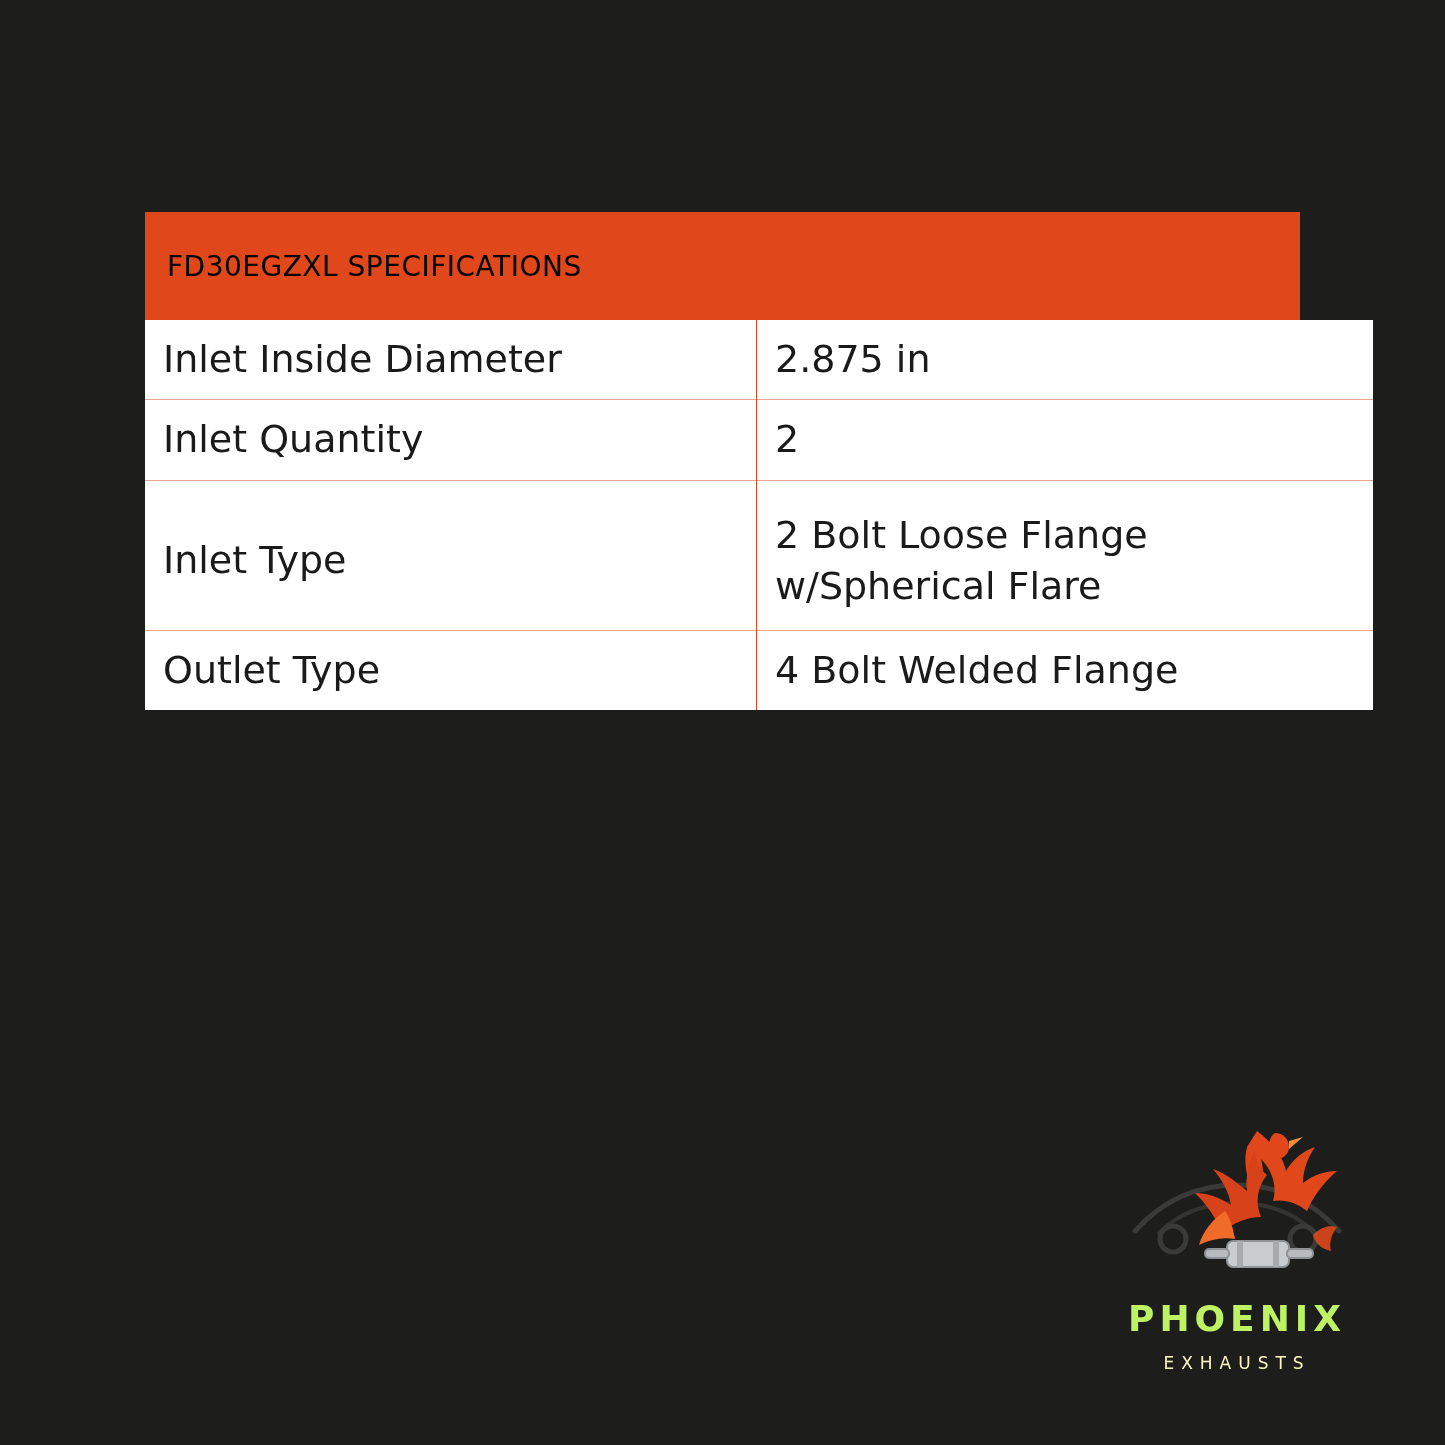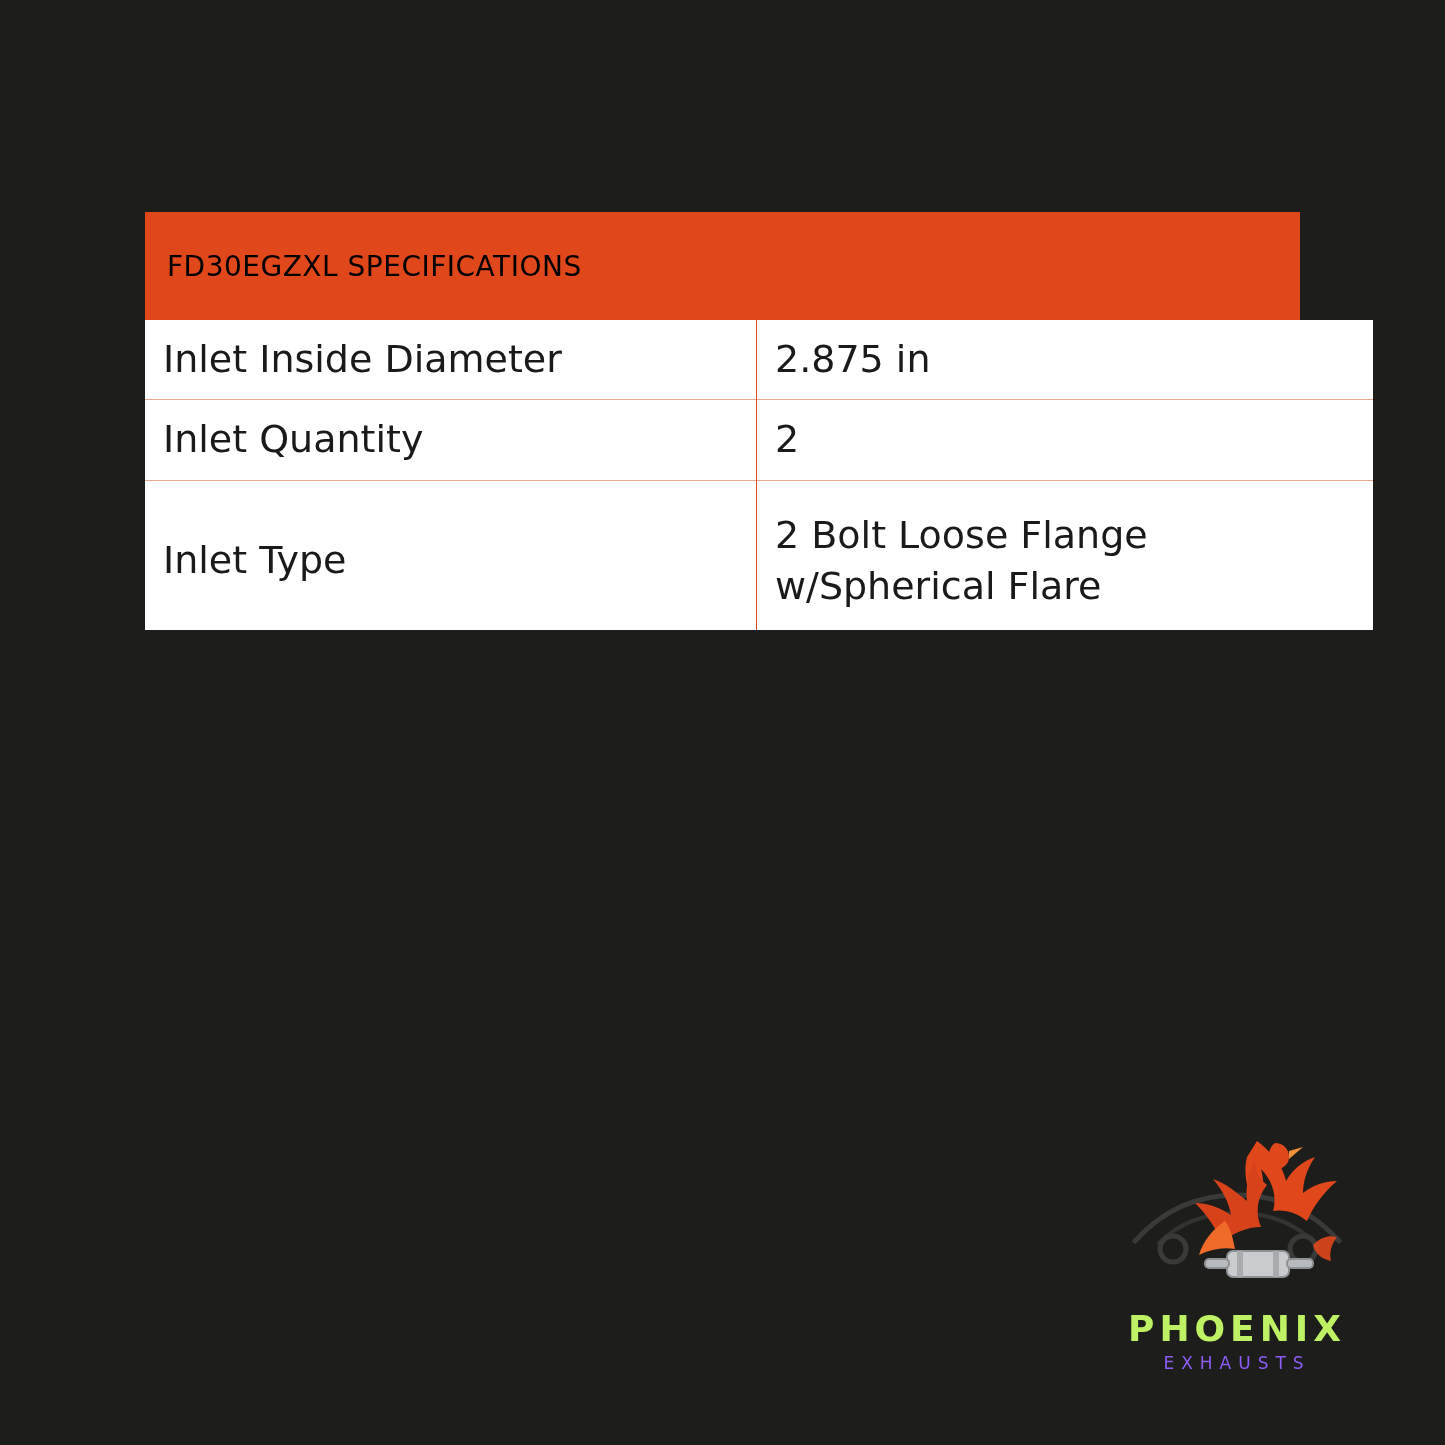--- a/index.html
+++ b/index.html
@@ -100,24 +100,24 @@
   .brand-name {
     color: #bef264;
     font-size: 36px;
     letter-spacing: 5px;
     font-family: "DejaVu Sans", sans-serif;
     font-weight: 700;
     line-height: 1;
   }
 
   .brand-sub {
-    color: #8b5cf6;
+    color: #fef9c3;
     font-size: 17px;
     letter-spacing: 7px;
-    margin-top: 6px;
+    margin-top: 16px;
     font-family: "DejaVu Sans", sans-serif;
     font-weight: 400;
   }
 </style>
 </head>
 <body>
 
 <div class="spec-card">
 
   <div class="spec-header">
@@ -130,20 +130,24 @@
         <td class="spec-label">Inlet Inside Diameter</td>
         <td class="spec-value">2.875 in</td>
       </tr>
       <tr>
         <td class="spec-label">Inlet Quantity</td>
         <td class="spec-value">2</td>
       </tr>
       <tr class="row-tall">
         <td class="spec-label">Inlet Type</td>
         <td class="spec-value">2 Bolt Loose Flange w/Spherical Flare</td>
+      </tr>
+      <tr>
+        <td class="spec-label">Outlet Type</td>
+        <td class="spec-value">4 Bolt Welded Flange</td>
       </tr>
     </tbody>
   </table>
 </div>
 
 <div class="brand">
   <div class="brand-mark">
     <svg width="260" height="180" viewBox="0 0 260 180" xmlns="http://www.w3.org/2000/svg">
 
       <path d="M28 116 C55 86 88 70 130 70 C172 70 205 86 232 116" fill="none" stroke="#3a3a38" stroke-width="5" stroke-linecap="round"></path>

